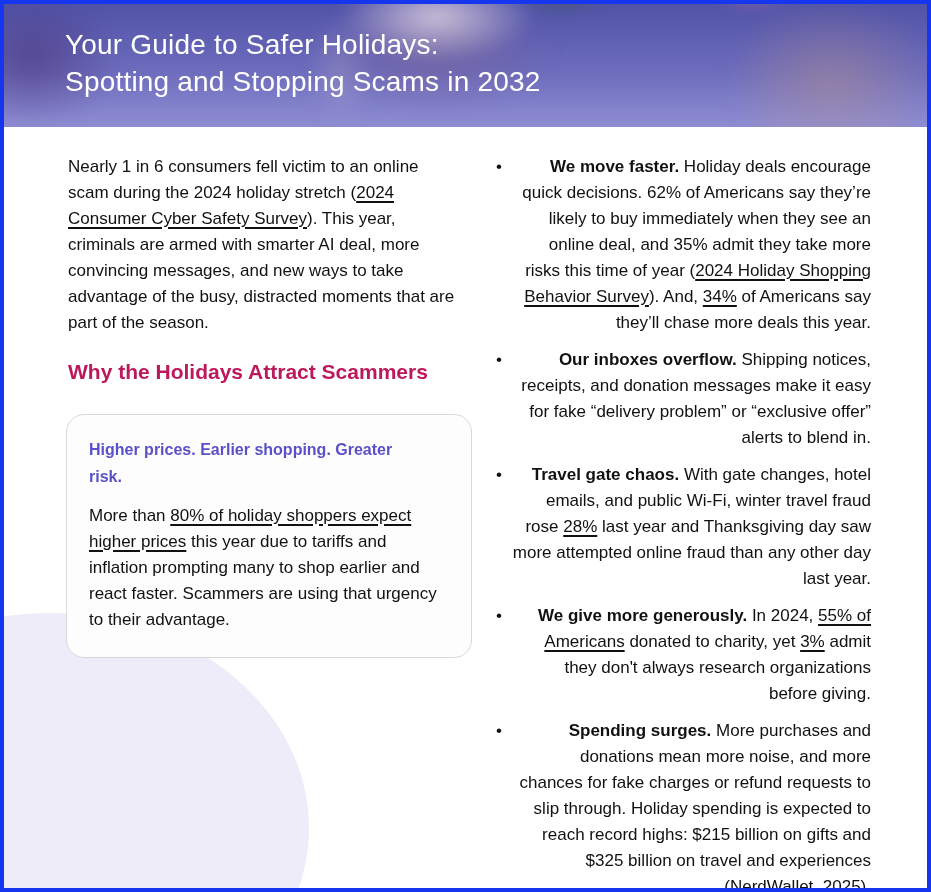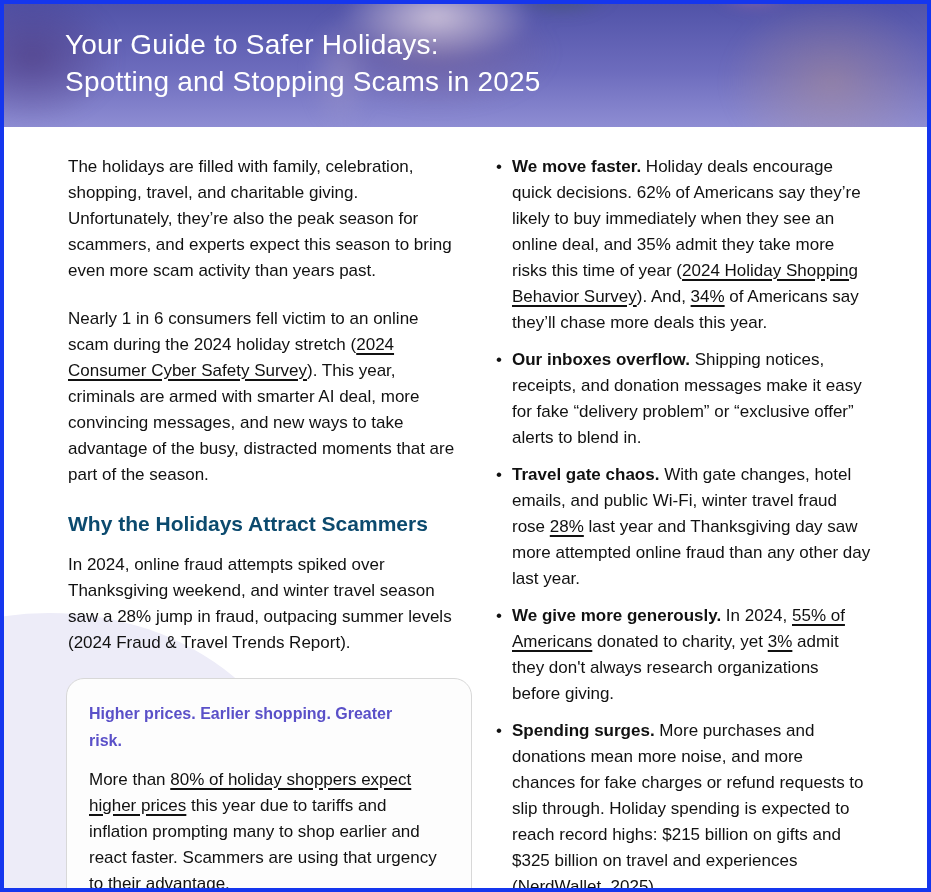--- a/index.html
+++ b/index.html
@@ -66,22 +66,22 @@
     padding:27px 56px 0 64px;
     color:var(--text);
     font-size:17px;
     line-height:26px;
   }
   .para{margin-bottom:22px;}
   .section-heading{
     font-size:21px;
     line-height:28px;
     font-weight:700;
-    margin:0 0 14px 0;
-    color:#0c4a6e;
+    margin:0 0 28px 0;
+    color:#be185d;
   }
   .callout-card{
     position:relative;
     z-index:2;
     margin:4px 0 0 -2px;
     width:406px;
     background:var(--card-bg);
     border:1px solid var(--card-border);
     border-radius:18px;
     padding:21px 22px 24px 22px;
@@ -92,20 +92,21 @@
     line-height:27px;
     font-weight:700;
     margin-bottom:13px;
     max-width:330px;
   }
   .bullet-list{list-style:none;}
   .bullet-list li{
     position:relative;
     padding-left:16px;
     margin-bottom:11px;
+    text-align:right;
   }
   .bullet-list li::before{
     content:"\2022";
     position:absolute;
     left:0;
     top:0;
     font-size:17px;
     color:var(--text);
   }
   .rich b{font-weight:700;}
@@ -127,33 +128,31 @@
   }
 </style>
 </head>
 <body>
 
 <div class="frame">
 
   <div class="header">
     <div class="header-title">
       <div>Your Guide to Safer Holidays:</div>
-      <div>Spotting and Stopping Scams in 2025</div>
+      <div>Spotting and Stopping Scams in 2032</div>
     </div>
   </div>
 
   <div class="corner-blob"></div>
 
   <div class="content">
 
     <div class="col-left">
-      <p class="para">The holidays are filled with family, celebration, shopping, travel, and charitable giving. Unfortunately, they’re also the peak season for scammers, and experts expect this season to bring even more scam activity than years past.</p>
       <p class="para rich"><span>Nearly 1 in 6 consumers fell victim to an online scam during the 2024 holiday stretch (</span><span class="link">2024 Consumer Cyber Safety Survey</span><span>). This year, criminals are armed with smarter AI deal, more convincing messages, and new ways to take advantage of the busy, distracted moments that are part of the season.</span></p>
       <h2 class="section-heading">Why the Holidays Attract Scammers</h2>
-      <p class="para">In 2024, online fraud attempts spiked over Thanksgiving weekend, and winter travel season saw a 28% jump in fraud, outpacing summer levels (2024 Fraud &amp; Travel Trends Report).</p>
 
       <div class="callout-card">
         <div class="callout-title">Higher prices. Earlier shopping. Greater risk.</div>
         <div class="rich"><span>More than </span><span class="link">80% of holiday shoppers expect higher prices</span><span> this year due to tariffs and inflation prompting many to shop earlier and react faster. Scammers are using that urgency to their advantage.</span></div>
       </div>
     </div>
 
     <div class="col-right">
       <ul class="bullet-list rich">
           <li><b>We move faster.</b><span> Holiday deals encourage quick decisions. 62% of Americans say they’re likely to buy immediately when they see an online deal, and 35% admit they take more risks this time of year (</span><span class="link">2024 Holiday Shopping Behavior Survey</span><span>). And, </span><span class="link">34%</span><span> of Americans say they’ll chase more deals this year.</span></li>

